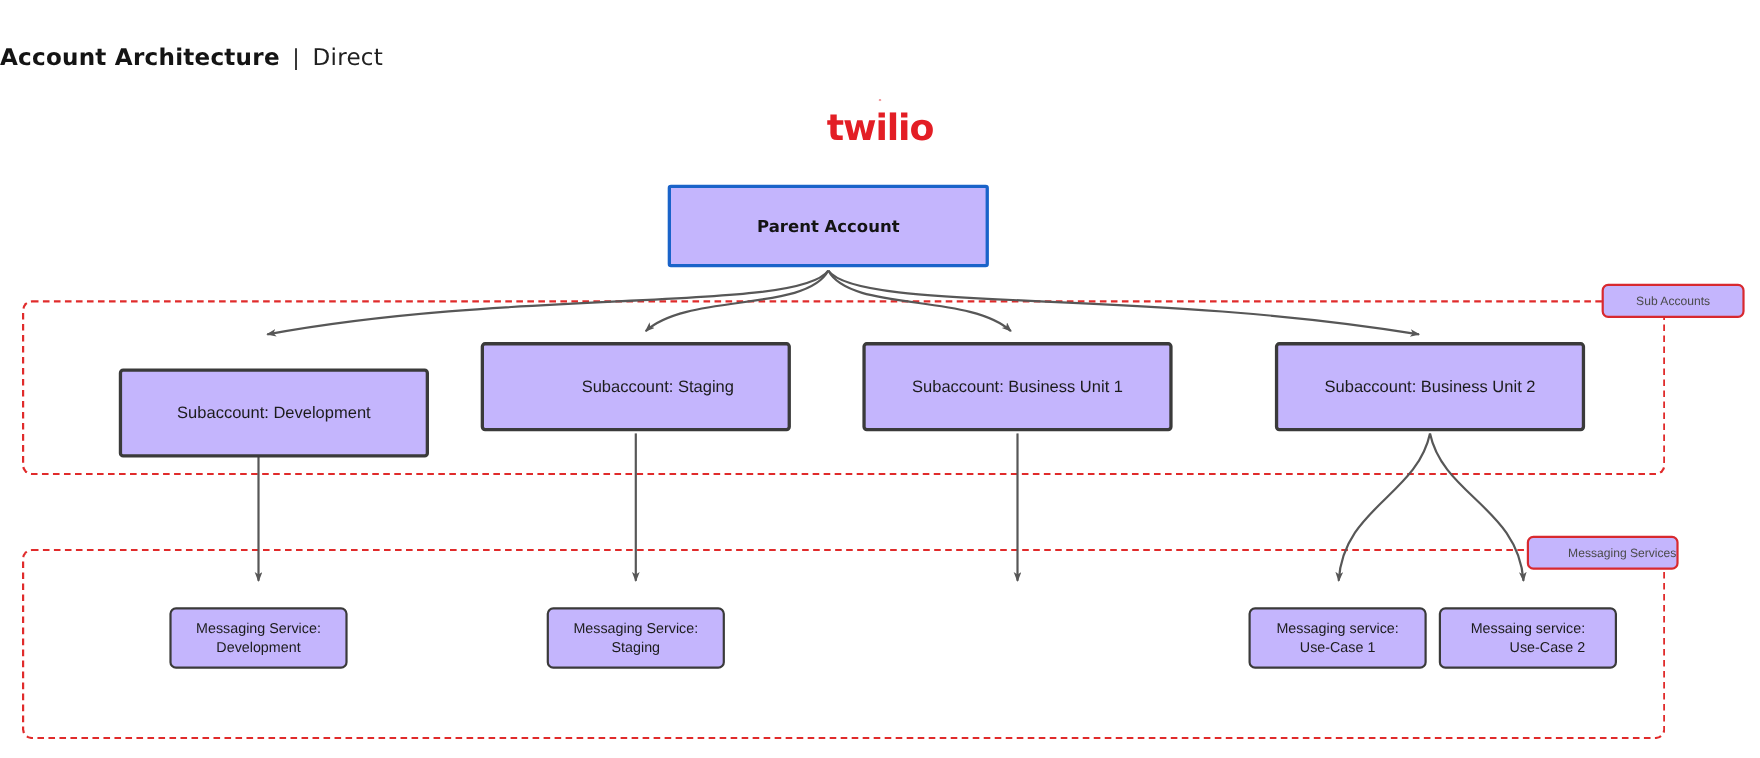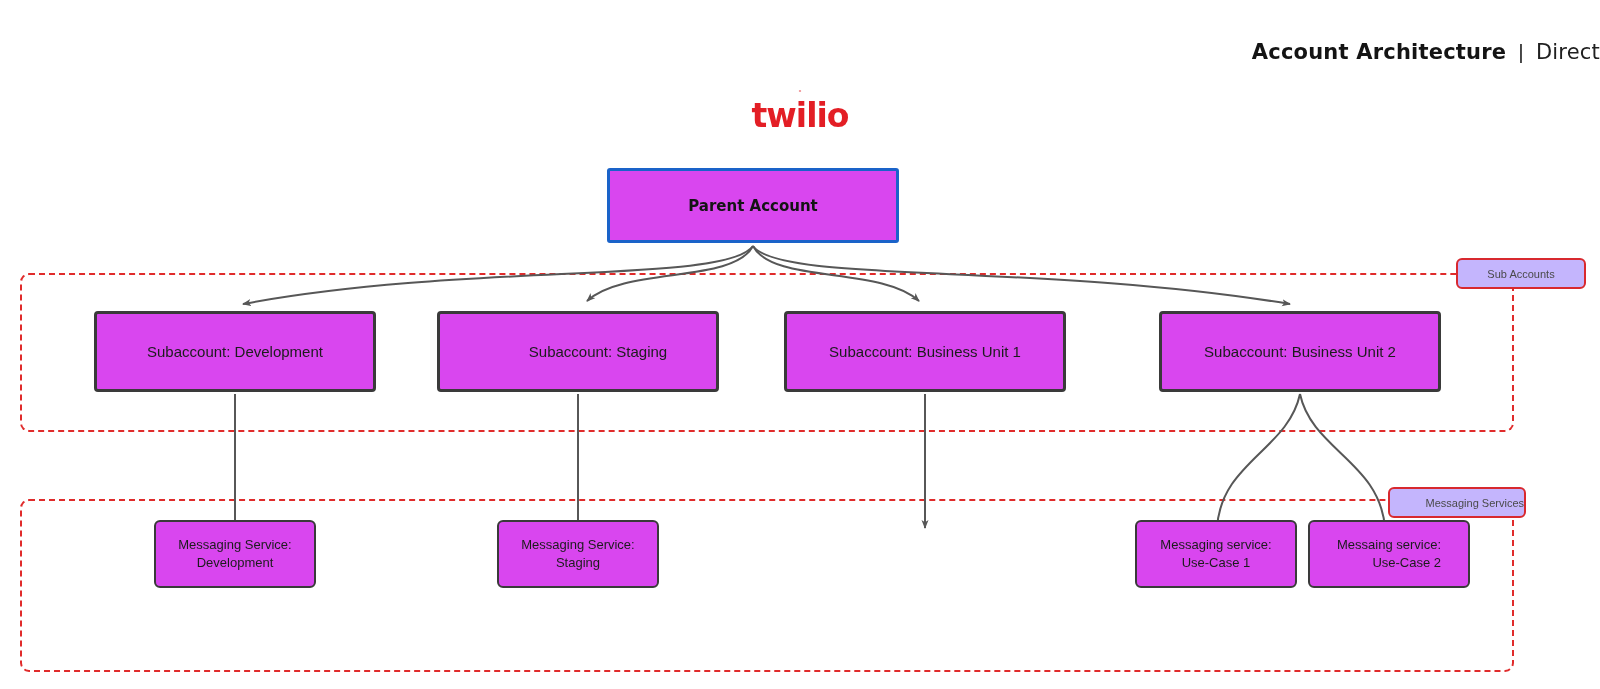--- a/index.html
+++ b/index.html
@@ -1,21 +1,21 @@
 <!DOCTYPE html>
 <html><head>
 <meta charset="utf-8">
 <style>
   html,body{margin:0;padding:0;background:#ffffff;}
   #canvas{
     position:relative;width:1600px;height:689px;background:#ffffff;
     font-family:"Liberation Sans",sans-serif;color:#1f1f1f;overflow:hidden;
   }
   
-  .title-row{position:absolute;top:40px;left:0;width:100%;text-align:right;
+  .title-row{position:absolute;top:40px;left:0;width:100%;text-align:left;
     font-size:21px;letter-spacing:.2px;}
   .title-primary{font-weight:bold;color:#141414;font-family:"DejaVu Sans","Liberation Sans",sans-serif;}
   .title-sep{font-weight:normal;color:#2b2b2b;margin:0 6px;}
   .title-secondary{font-weight:normal;color:#202020;font-family:"DejaVu Sans","Liberation Sans",sans-serif;}
   
   .logo-row{position:absolute;top:90px;left:0;width:100%;height:46px;
     display:flex;align-items:center;justify-content:center;gap:7px;flex-direction:column;}
   .logo-word{font-family:"DejaVu Sans",sans-serif;font-weight:bold;font-size:33px;
     color:#E31E25;letter-spacing:-1px;line-height:1;padding-bottom:4px;}
   
@@ -23,29 +23,29 @@
   
   .region{position:absolute;border:2px dashed #E02B2B;border-radius:9px;z-index:0;background:transparent;}
   .region-sub{left:20px;top:273px;width:1490px;height:155px;}
   .region-msg{left:20px;top:499px;width:1490px;height:169px;}
   .region-label{position:absolute;z-index:3;background:#c4b5fd;border:2px solid #D8292F;
     border-radius:6px;display:flex;align-items:center;justify-content:center;
     font-size:11px;color:#4a4a4a;}
   .region-label-sub{left:1456px;top:258px;width:126px;height:27px;}
   .region-label-msg{left:1388px;top:487px;width:134px;height:27px;justify-content:flex-end;}
   
-  .node{position:absolute;background:#d946ef;display:flex;align-items:center;
+  .node{position:absolute;background:#c4b5fd;display:flex;align-items:center;
     justify-content:center;text-align:center;z-index:2;box-sizing:border-box;}
   .node-parent{left:607px;top:168px;width:292px;height:75px;border:3px solid #1A63C9;
     border-radius:3px;font-weight:bold;font-size:15px;color:#141414;
     font-family:"DejaVu Sans","Liberation Sans",sans-serif;}
   .node-sub{top:311px;height:81px;width:282px;border:3px solid #3A3A3A;border-radius:4px;
     font-size:15px;color:#1c1c1c;}
-  .sub-1{left:94px;} .sub-2{left:437px;padding-left:40px;} .sub-3{left:784px;} .sub-4{left:1159px;}
-  .node-msg{top:520px;height:68px;width:162px;border:2px solid #3A3A3A;border-radius:6px;
+  .sub-1{left:108px;margin-top:24px;} .sub-2{left:437px;padding-left:40px;} .sub-3{left:784px;} .sub-4{left:1159px;}
+  .node-msg{top:552px;height:56px;width:162px;border:2px solid #3A3A3A;border-radius:6px;
     font-size:13px;color:#1c1c1c;line-height:1.4;white-space:pre-line;}
   .msg-1{left:154px;} .msg-2{left:497px;} .msg-3{left:841px;width:168px;}
   .msg-4{left:1135px;} .msg-5{left:1308px;text-align:right;}
 </style>
 </head>
 <body>
 
 <div id="canvas">
 
   <div class="title-row">

